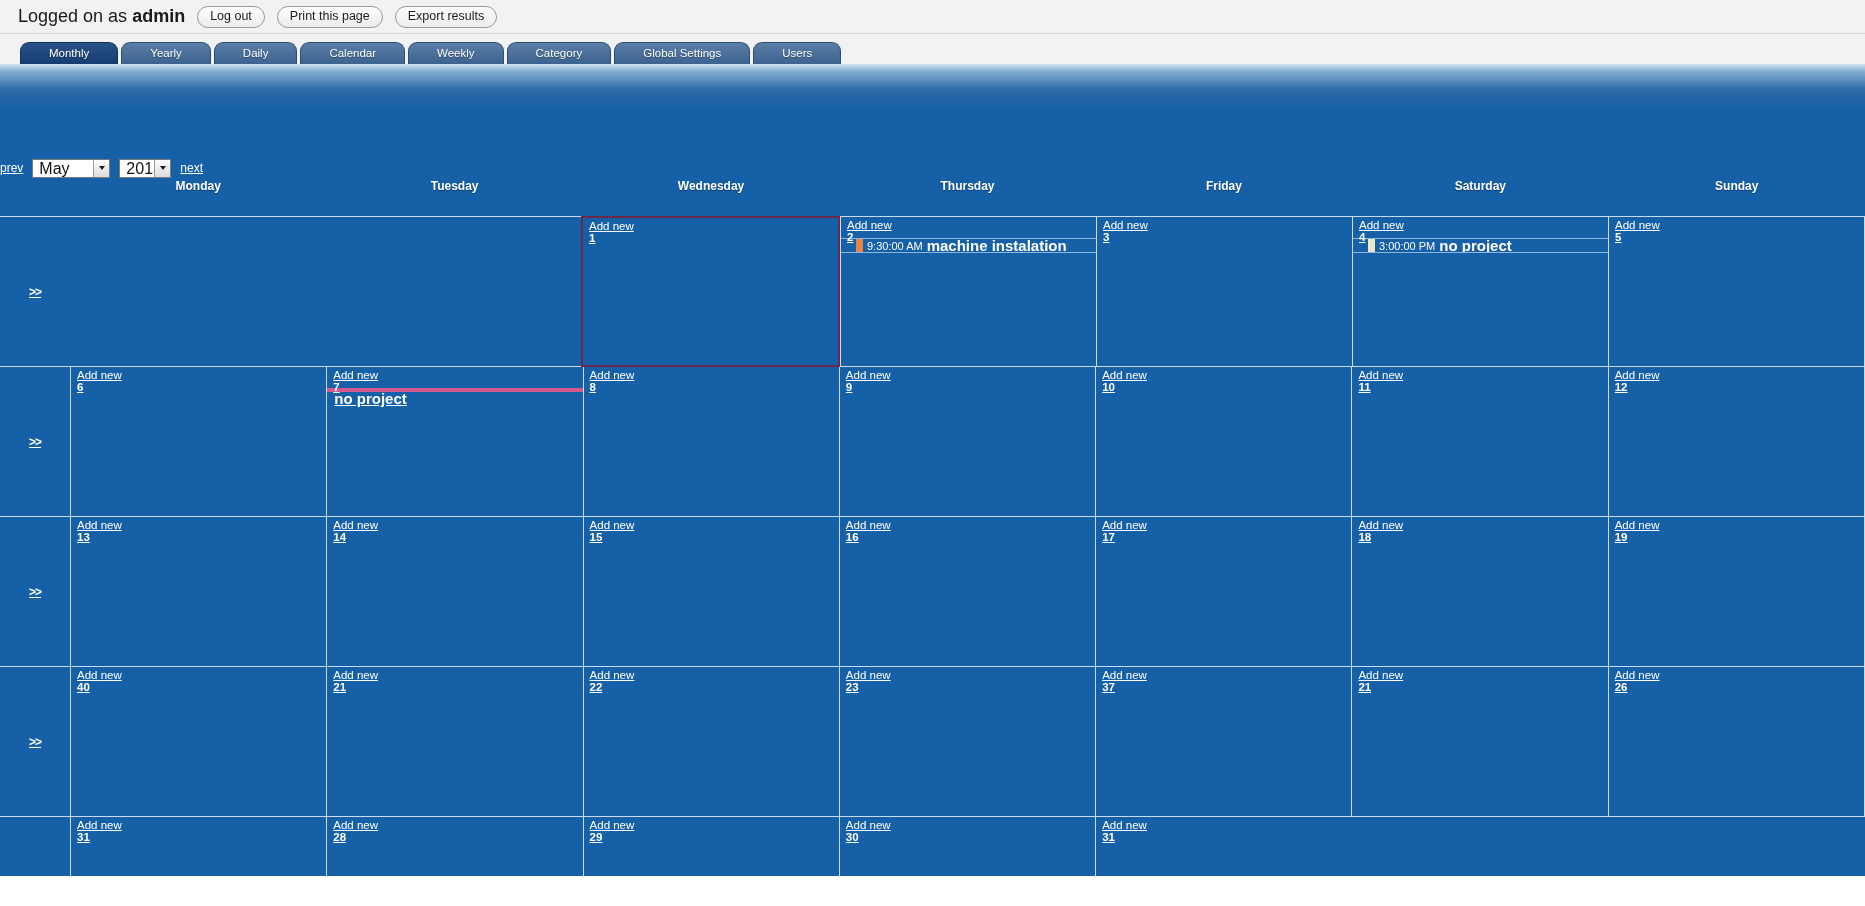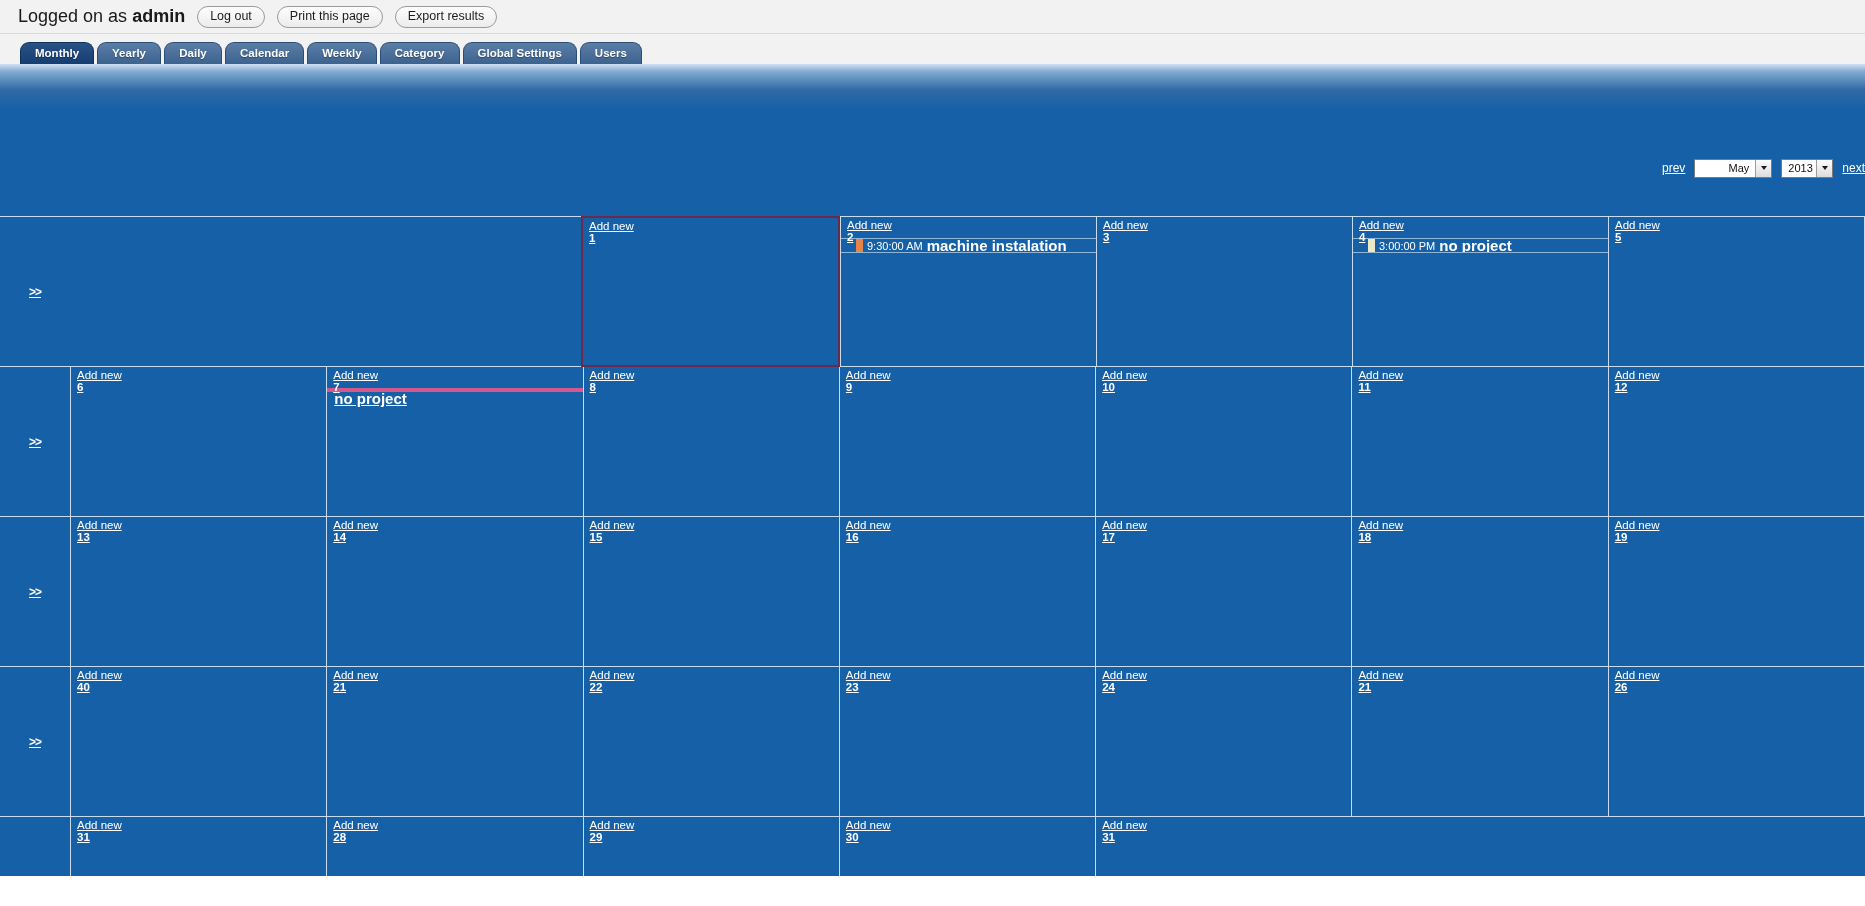--- a/index.html
+++ b/index.html
@@ -48,28 +48,28 @@
     background: #f2f2f2;
     position: relative;
     padding-left: 20px;
     display: flex;
     align-items: flex-end;
     gap: 3px;
   }
   .tab {
     height: 22px;
     min-width: 58px;
-    padding: 0 14px;
+    padding: 0 28px;
     border-radius: 9px 9px 0 0;
     background: linear-gradient(#5b7ea6, #3c628f);
     border: 1px solid #2d4e74;
     border-bottom: none;
     color: #ffffff;
     font-size: 11.5px;
-    font-weight: bold;
+    font-weight: normal;
     line-height: 21px;
     text-align: center;
     cursor: pointer;
     white-space: nowrap;
     text-shadow: 0 1px 1px rgba(0,0,0,.35);
   }
   .tab.active {
     background: linear-gradient(#2a5286, #143d72);
     border-color: #123158;
   }
@@ -79,42 +79,42 @@
     position: relative;
     width: 1865px;
     height: 842px;
     background: #1660a8;
     background: linear-gradient(#cfe1f2 0px, #7fa9d0 8px, #2f6aa5 26px, #1660a8 46px, #1660a8 100%);
     overflow: hidden;
   }
   #navrow {
     position: absolute;
     top: 94px; left: 0; width: 1865px;
-    text-align: right;
+    text-align: left;
     height: 22px;
   }
   #navrow .navinner {
     display: inline-flex;
     align-items: center;
     gap: 9px;
   }
   .navlink {
     color: #ffffff;
     font-size: 12px;
     text-decoration: underline;
     cursor: pointer;
   }
   .selbox {
     position: relative;
     display: inline-flex;
     align-items: center;
     background: #ffffff;
     border: 1px solid #7a7a7a;
     height: 19px;
-    font-size: 11px;
+    font-size: 16px;
     color: #111;
     font-family: "Liberation Sans", sans-serif;
     cursor: pointer;
   }
   .selbox .selval {
     padding: 0 6px;
     line-height: 17px;
     white-space: nowrap;
     display: inline-block;
   }
@@ -298,20 +298,30 @@
         <span class="arrowbtn"></span>
       </span>
       <span class="selbox year">
         <span class="selval">2013</span>
         <span class="arrowbtn"></span>
       </span>
       <span class="navlink">next</span>
     </span>
   </div>
 
+  <div id="weekhdr">
+    <div class="spacer"></div>
+  <div class="wd">Monday</div>
+      <div class="wd">Tuesday</div>
+      <div class="wd">Wednesday</div>
+      <div class="wd">Thursday</div>
+      <div class="wd">Friday</div>
+      <div class="wd">Saturday</div>
+      <div class="wd">Sunday</div>
+    </div>
 
   <div id="grid">
       <div class="weekrow">
         <div class="wkcol">
           <span class="wklink">&gt;&gt;</span>
         </div>
         <div class="daycell blankcell"></div>
         <div class="daycell blankcell"></div>
         <div class="daycell today">
           <div class="cellhead">
@@ -501,21 +511,21 @@
         <div class="daycell">
           <div class="cellhead">
             <span class="addnew">Add new</span>
             <span class="daynum">23</span>
           </div>
           <div class="events"></div>
         </div>
         <div class="daycell">
           <div class="cellhead">
             <span class="addnew">Add new</span>
-            <span class="daynum">24</span>
+            <span class="daynum">37</span>
           </div>
           <div class="events"></div>
         </div>
         <div class="daycell">
           <div class="cellhead">
             <span class="addnew">Add new</span>
             <span class="daynum">21</span>
           </div>
           <div class="events"></div>
         </div>

